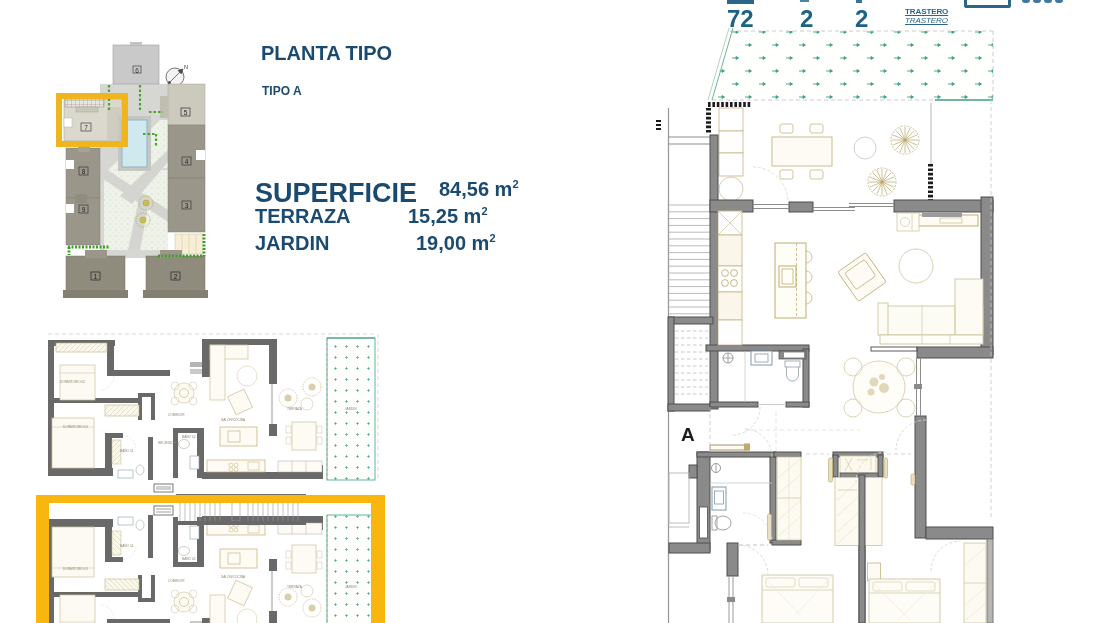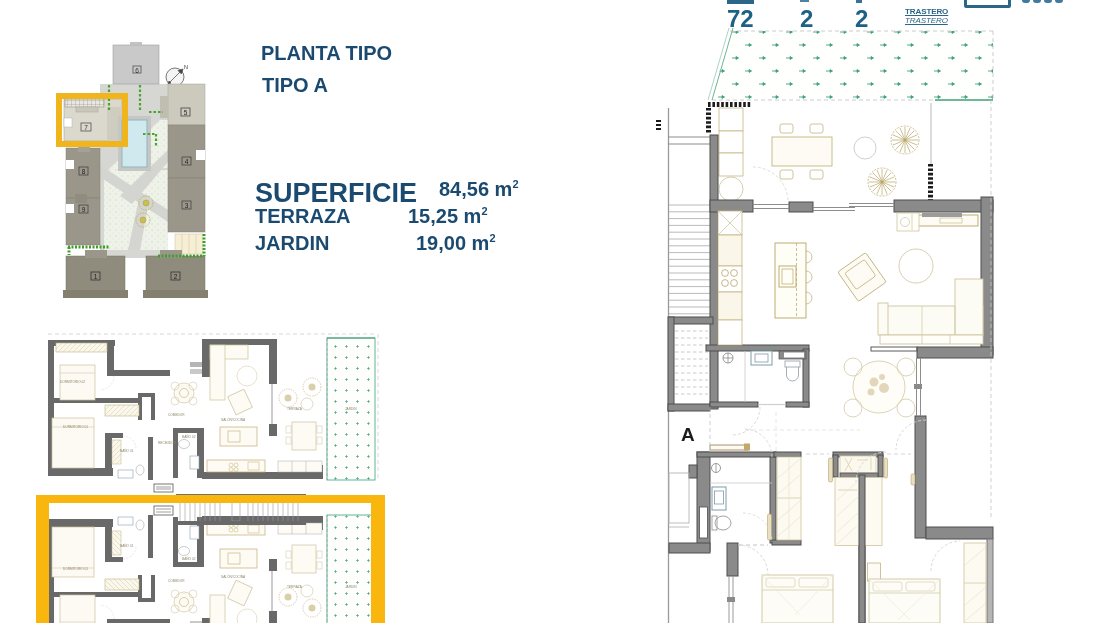--- a/index.html
+++ b/index.html
@@ -28,21 +28,21 @@
   <div class="abs navy" style="left:37px;top:5px;font-size:24px;color:#1d6185;">72</div>
 
   <div class="abs navy" style="left:110px;top:5px;font-size:24px;color:#1d6185;">2</div>
 
   <div class="abs navy" style="left:165px;top:5px;font-size:24px;color:#1d6185;">2</div>
 
   <div class="abs" style="left:215px;top:7px;font-size:8px;letter-spacing:-0.1px;color:#2b6587;font-weight:bold;text-decoration:underline;">TRASTERO<br><span style="font-style:italic;font-weight:normal;">TRASTERO</span></div>
 </div>
 
 <div class="abs navy" style="left:261px;top:42px;font-size:20px;">PLANTA TIPO</div>
-<div class="abs navy" style="left:262px;top:74px;font-size:20px;text-align:right;">TIPO A</div>
+<div class="abs navy" style="left:262px;top:84px;font-size:12px;text-align:right;">TIPO A</div>
 
 <div class="abs navy" style="left:255px;top:178px;font-size:27px;">SUPERFICIE</div>
 <div class="abs navy" style="left:439px;top:178px;font-size:20px;">84,56 m<sup style="font-size:11px;">2</sup></div>
 <div class="abs navy" style="left:255px;top:205px;font-size:20px;">TERRAZA</div>
 <div class="abs navy" style="left:408px;top:205px;font-size:20px;">15,25 m<sup style="font-size:11px;">2</sup></div>
 <div class="abs navy" style="left:255px;top:232px;font-size:20px;">JARDIN</div>
 <div class="abs navy" style="left:416px;top:232px;font-size:20px;">19,00 m<sup style="font-size:11px;">2</sup></div>
 
 <svg class="abs" style="left:50px;top:35px;" width="195" height="270" viewBox="50 35 195 270" xmlns="http://www.w3.org/2000/svg">
   <defs>

